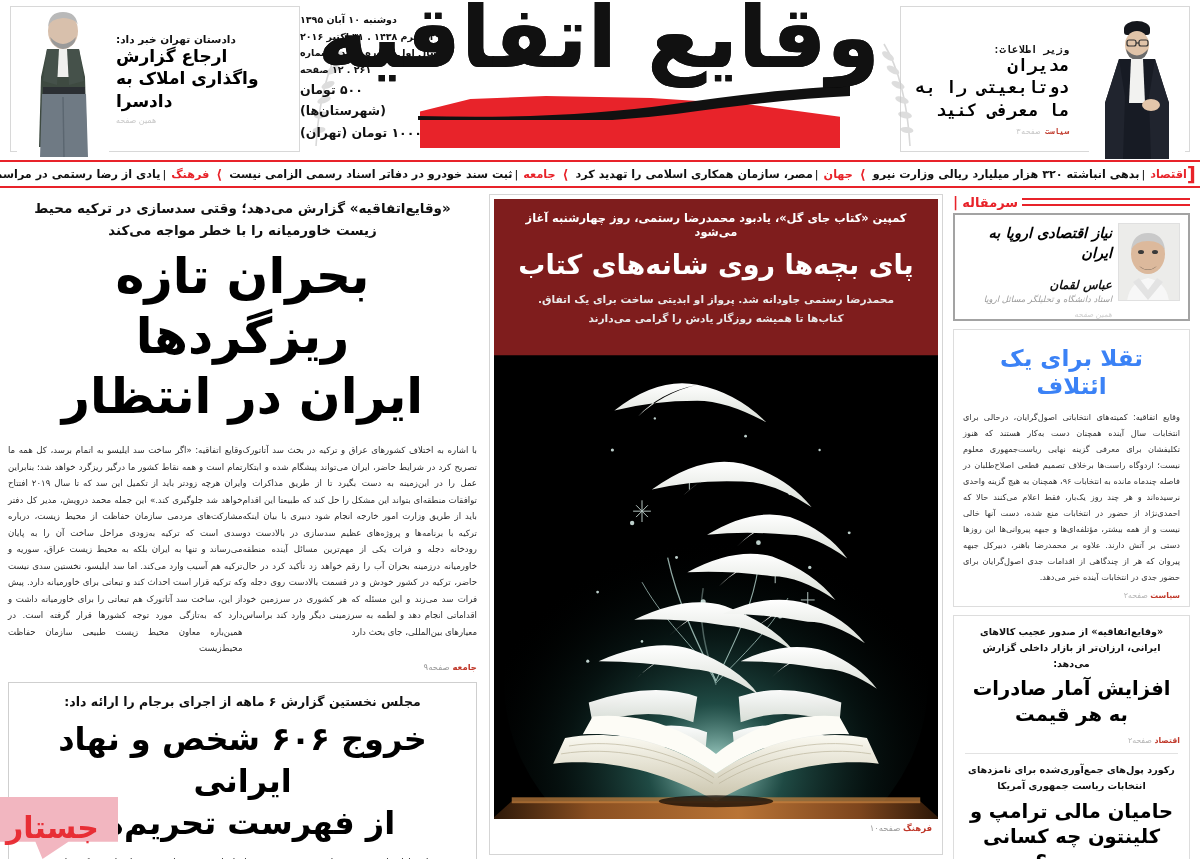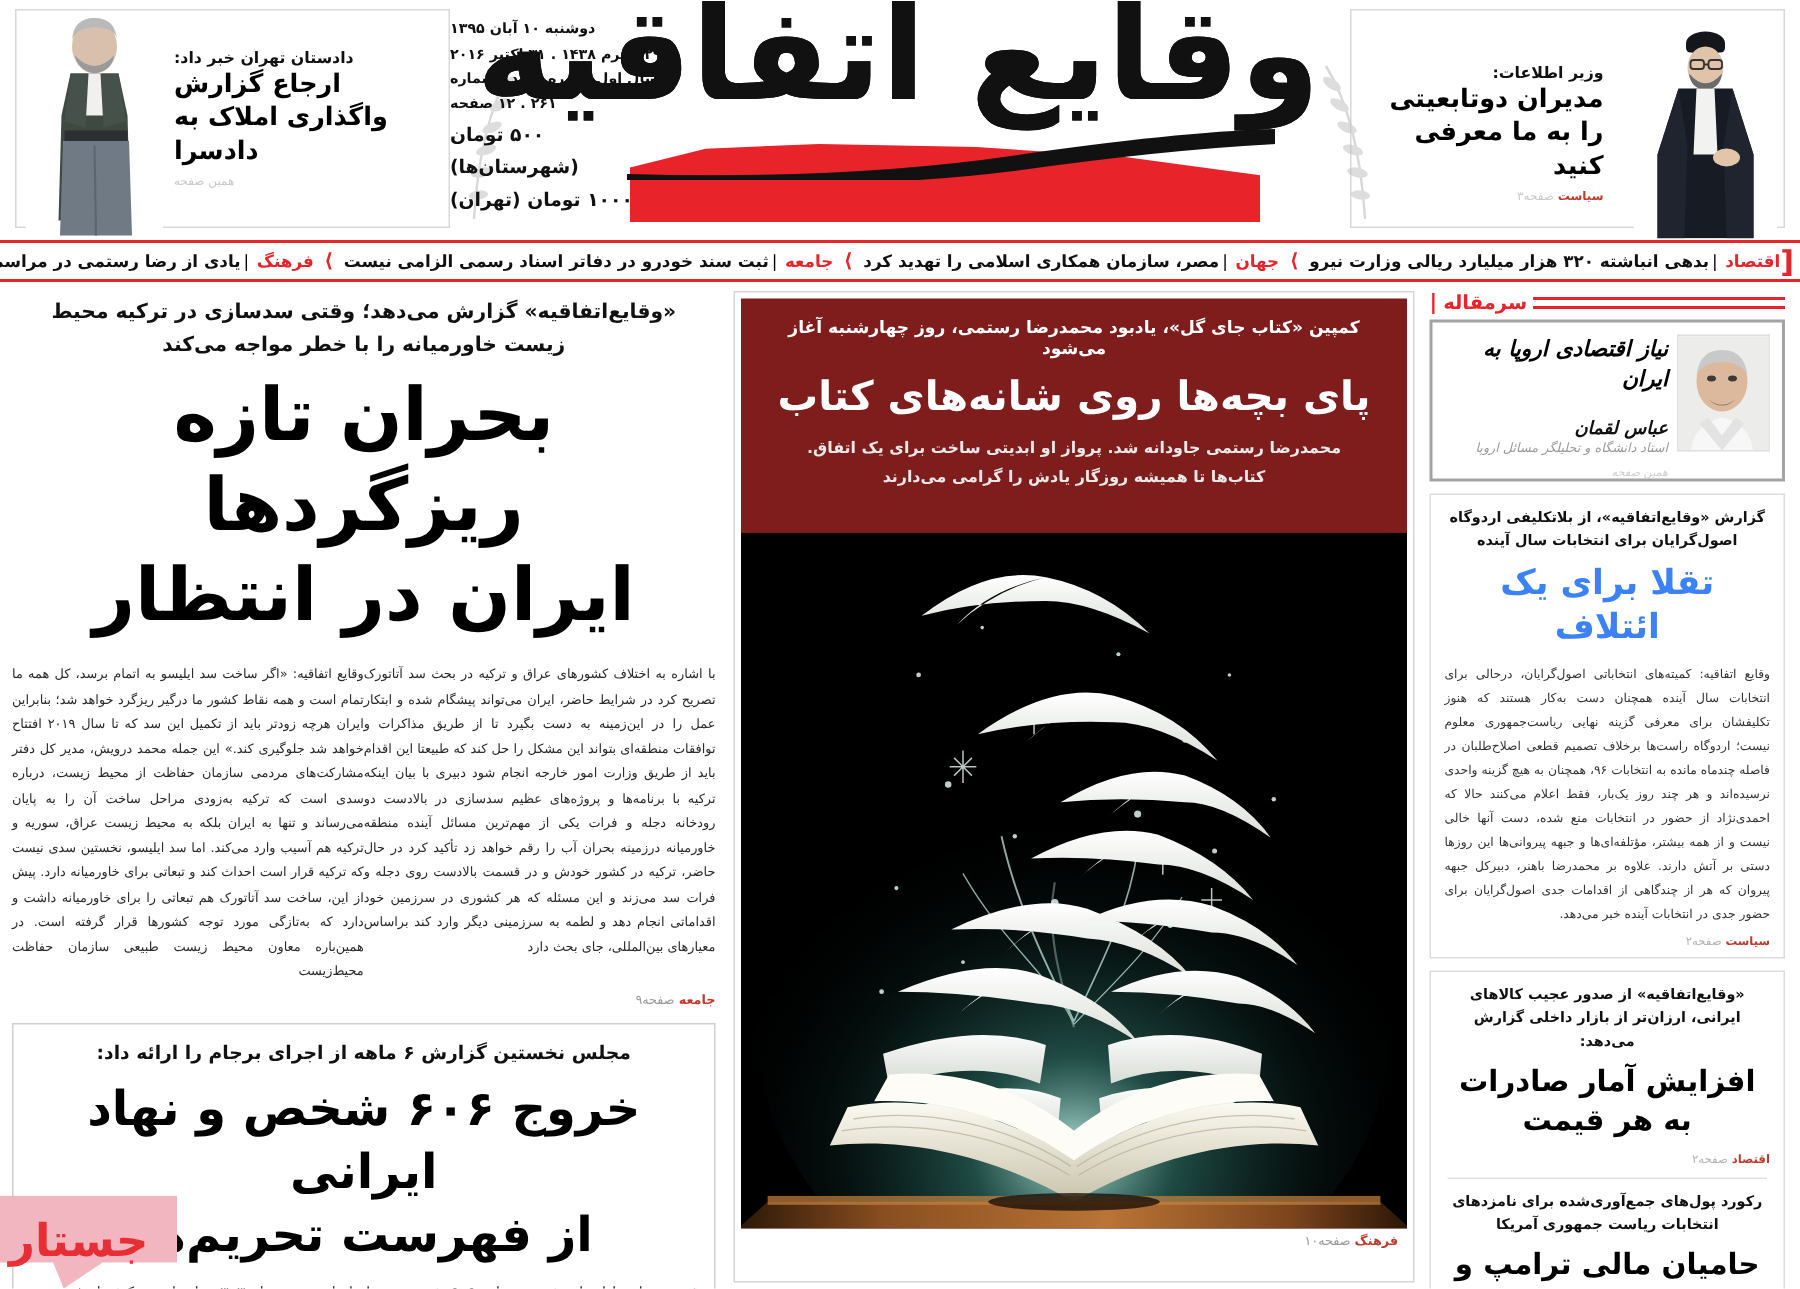--- a/index.html
+++ b/index.html
@@ -13,21 +13,21 @@
   }
   .page { width:1200px; height:859px; position:relative; background:#fff; }
 
   
   .masthead { position:relative; height:160px; width:1200px; }
 
   .teaser-box {
     position:absolute; top:6px; border:1px solid #d8d8d8; background:#fff;
   }
   .teaser-left { left:10px; top:6px; width:290px; height:146px; }
-  .teaser-right { right:10px; top:6px; width:290px; height:146px; }
+  .teaser-right { right:10px; top:6px; width:290px; height:146px;font-family:Liberation Mono, monospace; }
 
   .teaser-kicker { font-size:10.5px; color:#111; text-align:left; font-weight:bold; }
   .teaser-head {
     font-size:17px; font-weight:bold; line-height:1.32; color:#000; text-align:left;
   }
   .teaser-sec { font-size:8px; color:#c9c9c9; text-align:left; margin-top:4px;}
   .teaser-sec b { color:#cfcfcf; }
 
   .tl-text { position:absolute; right:8px; top:26px; width:175px; }
   .tr-text { position:absolute; left:8px; top:36px; width:160px; text-align:right; }
@@ -457,21 +457,20 @@
             <ellipse cx="24" cy="28" rx="3" ry="2" fill="#3a3a3a"></ellipse>
             <ellipse cx="38" cy="28" rx="3" ry="2" fill="#3a3a3a"></ellipse>
             <path d="M22 42 Q31 49 40 42 Q36 46 31 46 Q26 46 22 42Z" fill="#7a6a5c"></path>
             <path d="M10 78 Q12 58 31 54 Q50 58 52 78 Z" fill="#f7f7f7"></path>
             <path d="M22 54 L31 66 L40 54 L46 58 L31 76 L16 58 Z" fill="#e3e3e3"></path>
           </svg>
         </div>
       </div>
 
       <div class="story">
-        <div class="st-kicker">گزارش «وقایع‌اتفاقیه»، از بلاتکلیفی اردوگاه اصول‌گرایان برای انتخابات سال آینده</div>
         <div class="st-head-red">تقلا برای یک ائتلاف</div>
         <div class="st-body">وقایع اتفاقیه: کمیته‌های انتخاباتی اصول‌گرایان، درحالی برای انتخابات سال آینده همچنان دست به‌کار هستند که هنوز تکلیفشان برای معرفی گزینه نهایی ریاست‌جمهوری معلوم نیست؛ اردوگاه راست‌ها برخلاف تصمیم قطعی اصلاح‌طلبان در فاصله چندماه مانده به انتخابات ۹۶، همچنان به هیچ گزینه واحدی نرسیده‌اند و هر چند روز یک‌بار، فقط اعلام می‌کنند حالا که احمدی‌نژاد از حضور در انتخابات منع شده، دست آنها خالی نیست و از همه بیشتر، مؤتلفه‌ای‌ها و جبهه پیروانی‌ها این روزها دستی بر آتش دارند. علاوه بر محمدرضا باهنر، دبیرکل جبهه پیروان که هر از چندگاهی از اقدامات جدی اصول‌گرایان برای حضور جدی در انتخابات آینده خبر می‌دهد.</div>
         <div class="st-sec">
           <b>سیاست</b>
           <span>صفحه۲</span>
         </div>
       </div>
 
       <div class="story">
         <div>

